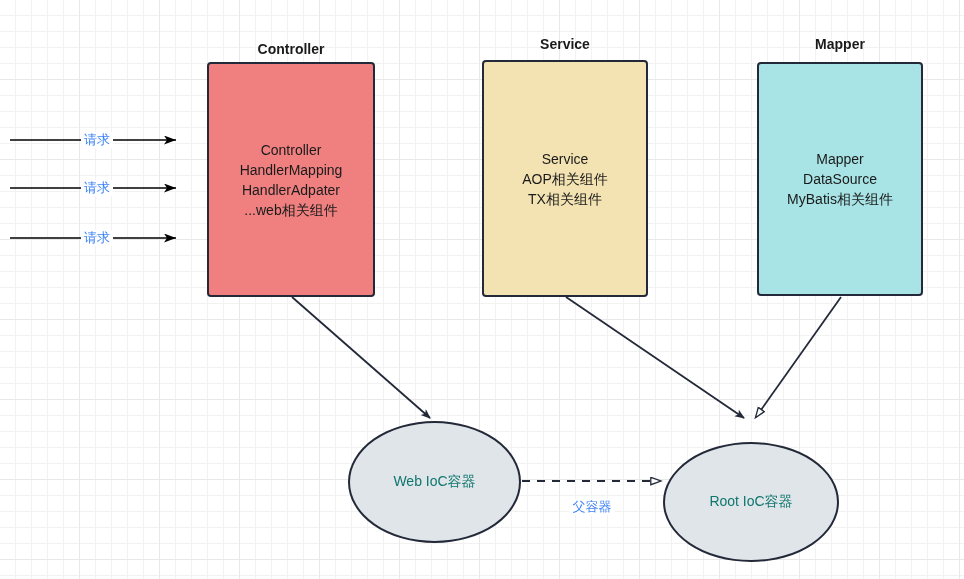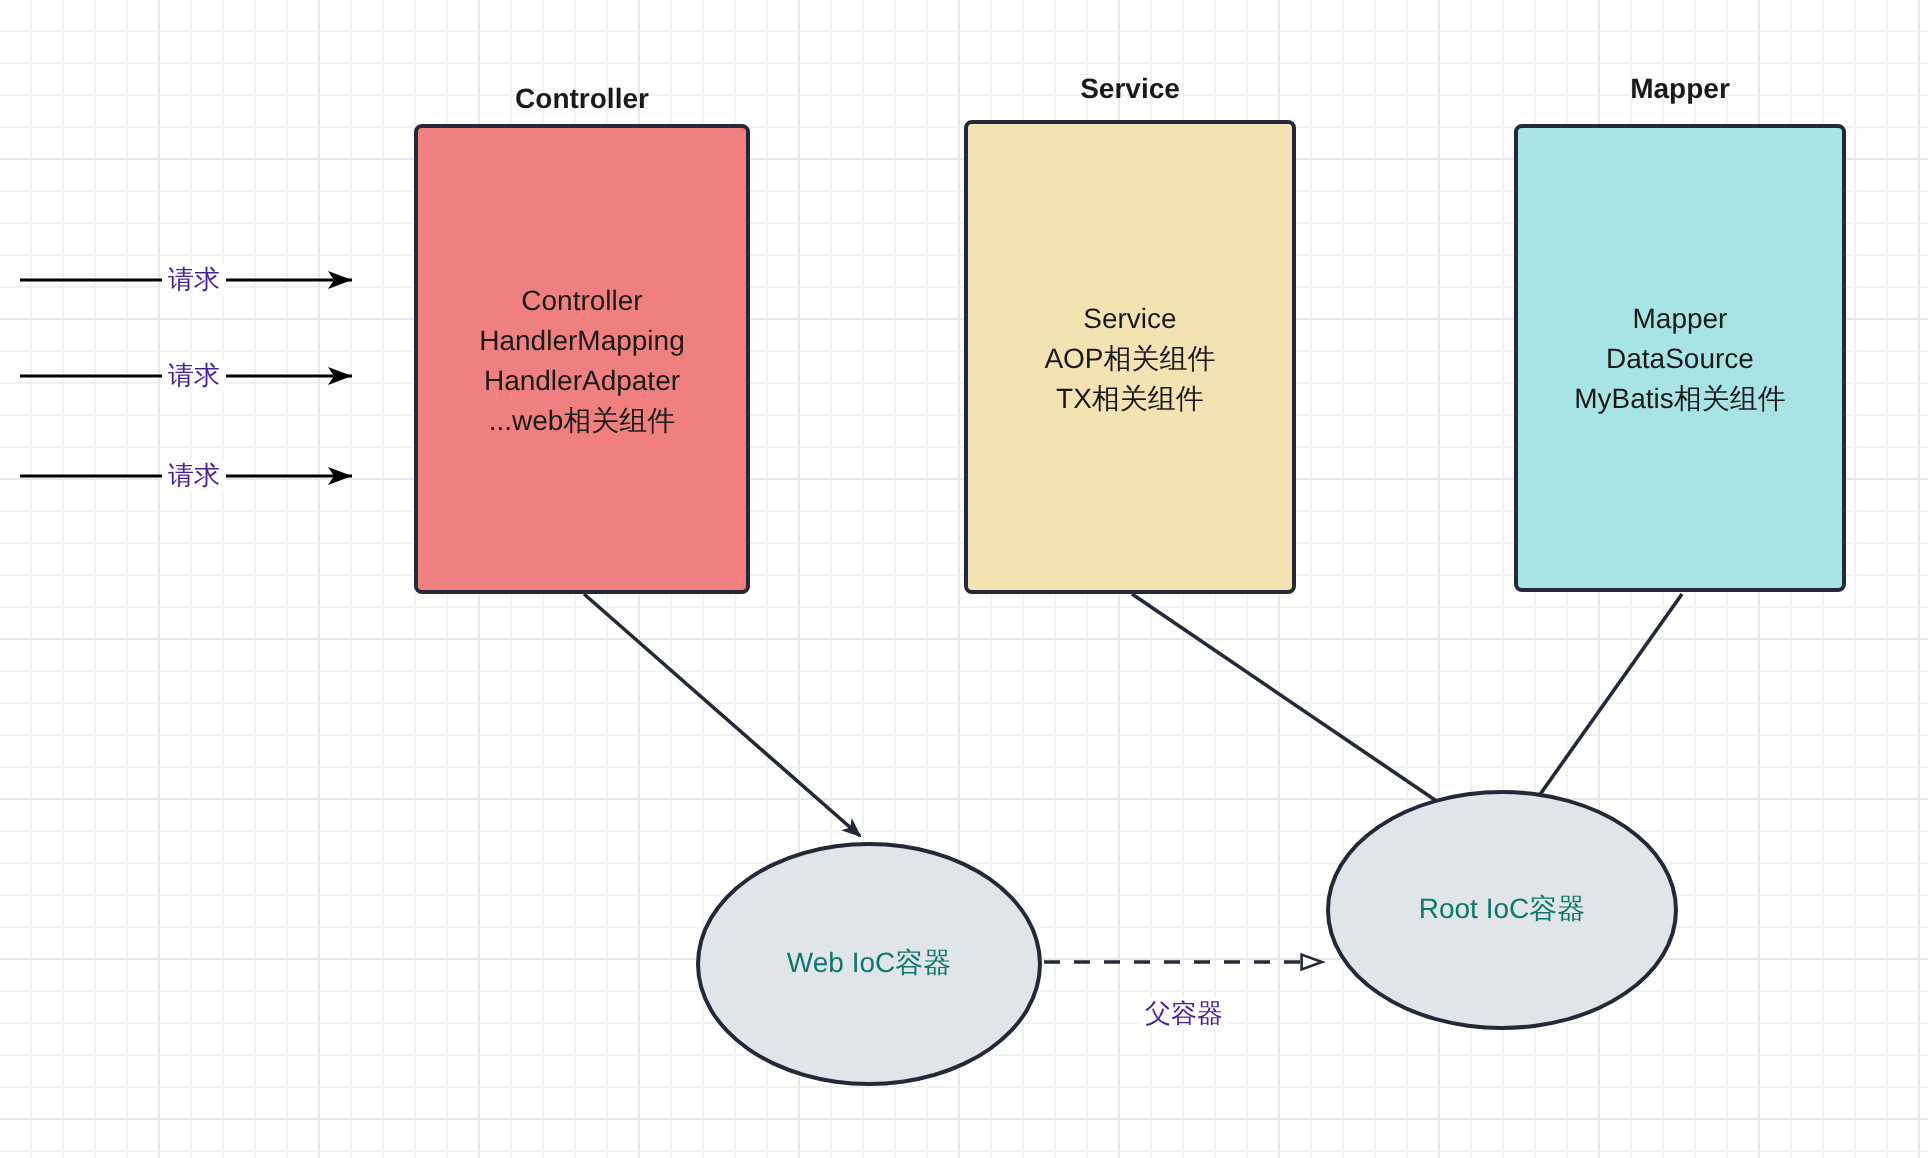--- a/index.html
+++ b/index.html
@@ -65,21 +65,21 @@
     align-items: center;
     justify-content: center;
     font-size: 14px;
     font-weight: normal;
     color: #0f766e;
     white-space: nowrap;
   }
   .edge-label {
     position: absolute;
     font-size: 13px;
-    color: #4c1d95;
+    color: #3b82f6;
     background: #ffffff;
     padding: 0 3px;
     white-space: nowrap;
     transform: translate(-50%, -50%);
     line-height: 16px;
   }
 </style>
 </head>
 <body>
 
@@ -149,19 +149,19 @@
   <div class="box" style="left:757px; top:62px; width:166px; height:234px; background:#a8e4e6;">
     <span class="box-lines">Mapper
 DataSource
 MyBatis相关组件</span>
   </div>
 
   <div class="ellipse" style="left:348px; top:421px; width:173px; height:122px;">
     <span>Web IoC容器</span>
   </div>
 
-  <div class="ellipse" style="left:663px; top:395px; width:176px; height:120px;">
+  <div class="ellipse" style="left:663px; top:442px; width:176px; height:120px;">
     <span>Root IoC容器</span>
   </div>
 
   <div class="edge-label" style="left:592px; top:507px;">父容器</div>
 
 </div>
 
 </body></html>

